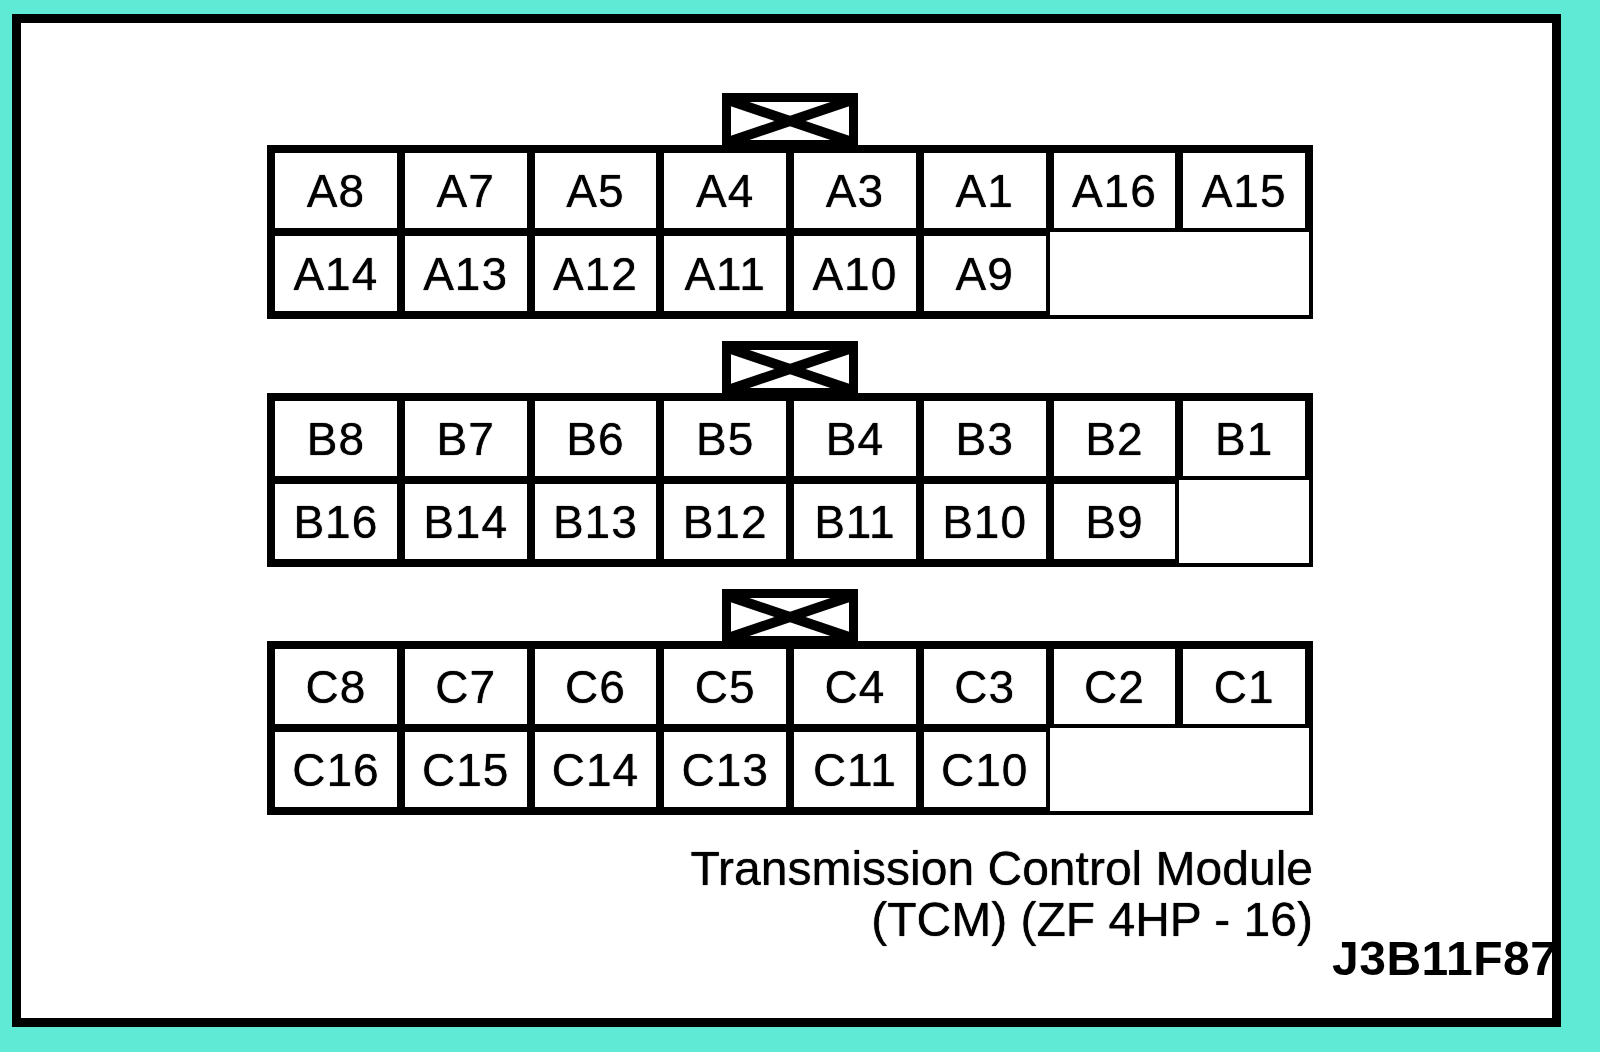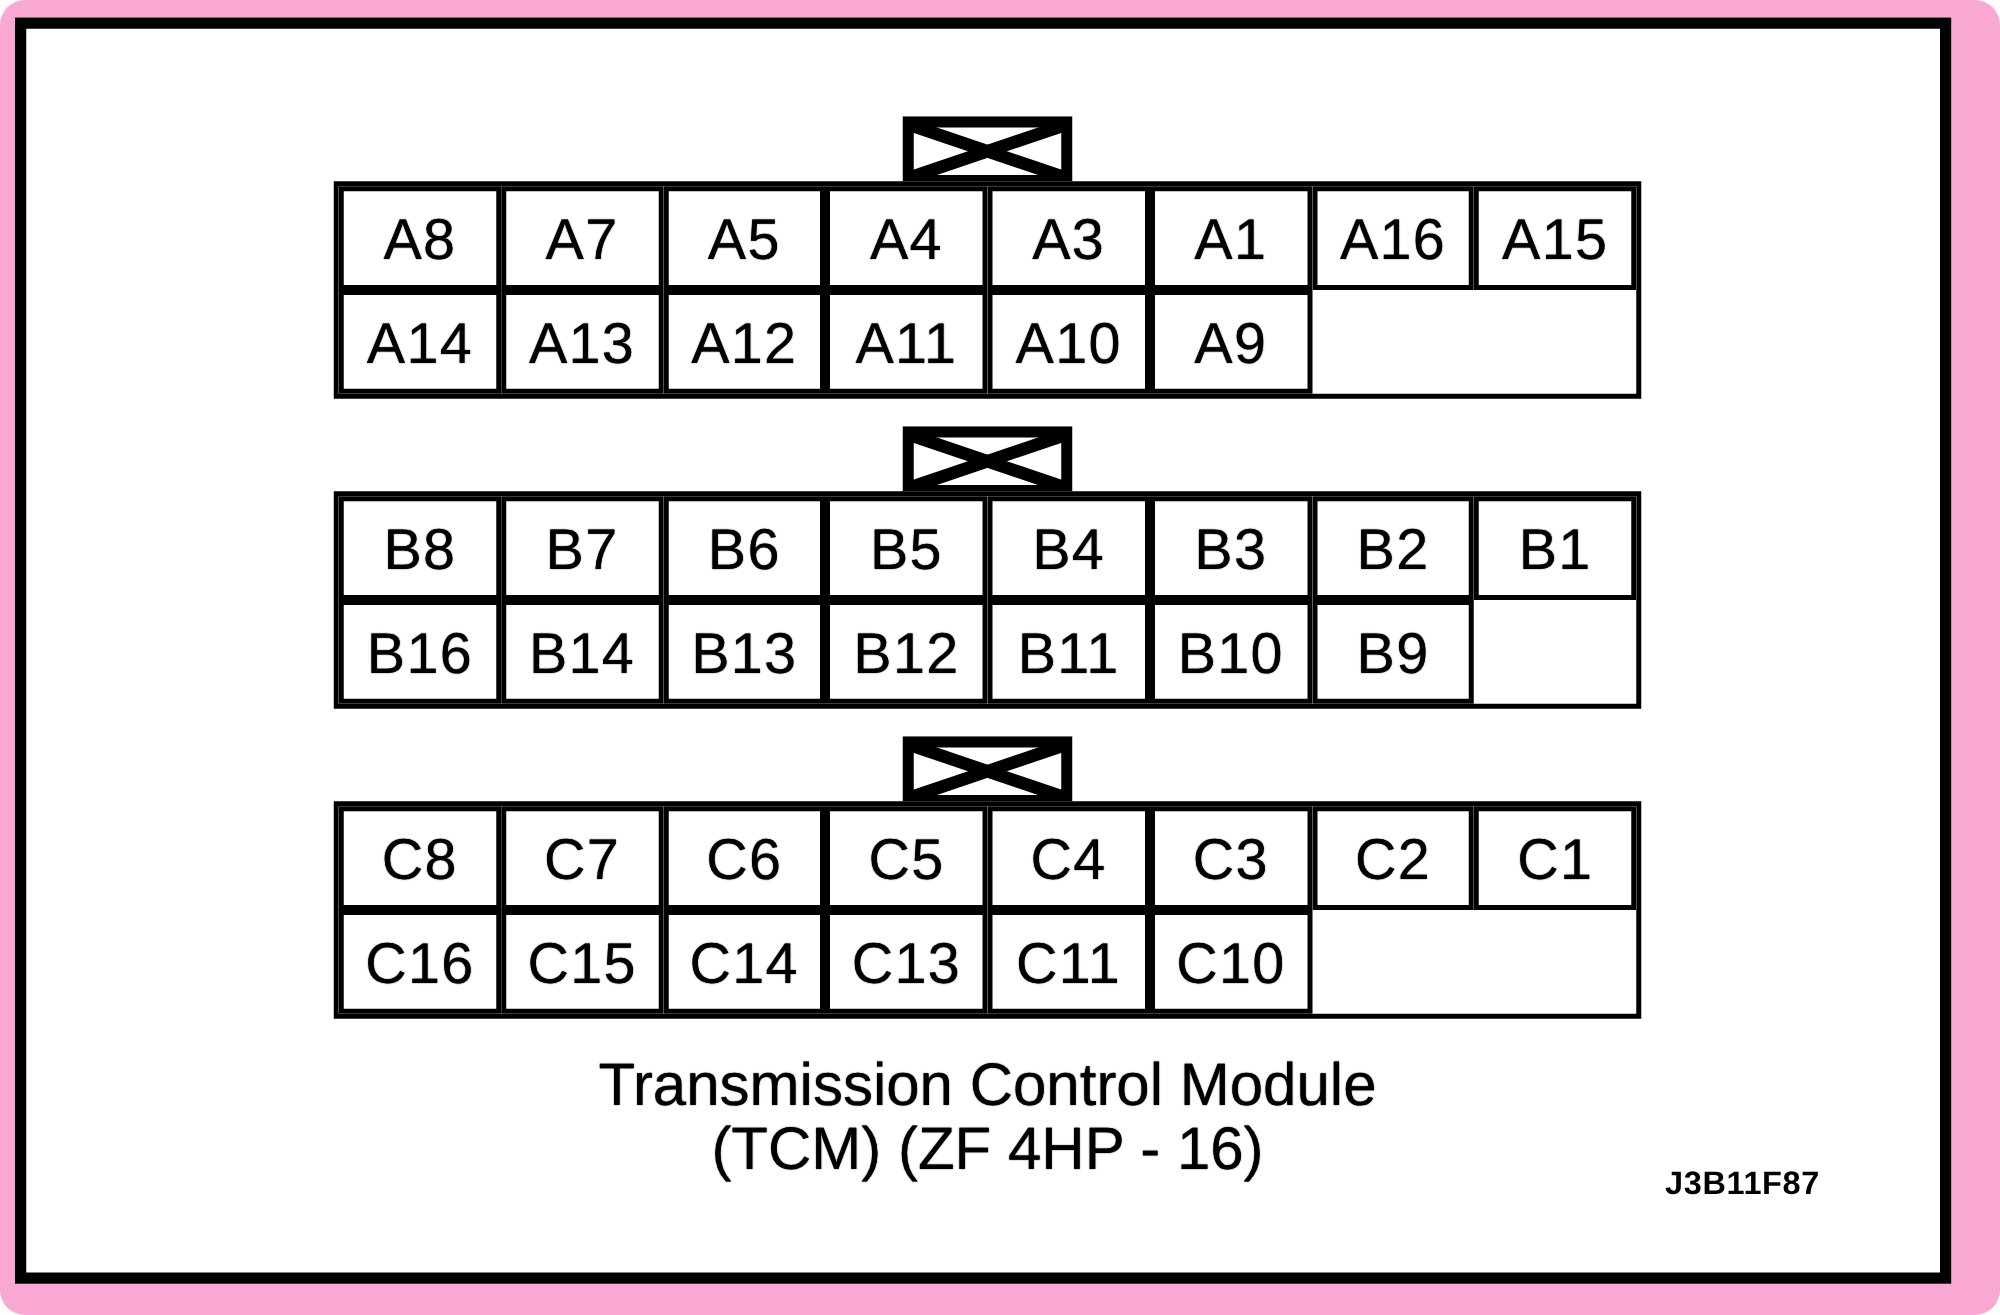--- a/index.html
+++ b/index.html
@@ -6,24 +6,23 @@
     margin: 0;
     padding: 0;
     background: #ffffff;
     font-family: "Liberation Sans", "DejaVu Sans", sans-serif;
     -webkit-font-smoothing: antialiased;
   }
   .page {
     position: relative;
     width: 1600px;
     height: 1052px;
-    background: #f9a8d4;
+    background: #5eead4;
     overflow: hidden;
     color: #000000;
-    border-radius: 20px;
   }
   .frame {
     position: absolute;
     left: 12px;
     top: 14px;
     width: 1549px;
     height: 1013px;
     border: 9px solid #000000;
     box-sizing: border-box;
     background: #ffffff;
@@ -65,32 +64,32 @@
     color: #000000;
     text-shadow: 0 0 1px #000000;
     background: #ffffff;
     overflow: hidden;
   }
   .caption {
     position: absolute;
     left: 267px;
     top: 843px;
     width: 1046px;
-    text-align: center;
+    text-align: right;
     font-size: 48px;
     line-height: 51px;
     color: #000000;
     text-shadow: 0 0 1px #000000;
     white-space: nowrap;
   }
   .fig-code {
     position: absolute;
     left: 1332px;
     top: 931px;
-    font-size: 26px;
+    font-size: 48px;
     font-weight: bold;
     letter-spacing: 0.5px;
     color: #000000;
   }
 </style>
 </head>
 <body>
 
 <div class="page">
   <div class="frame"></div>

